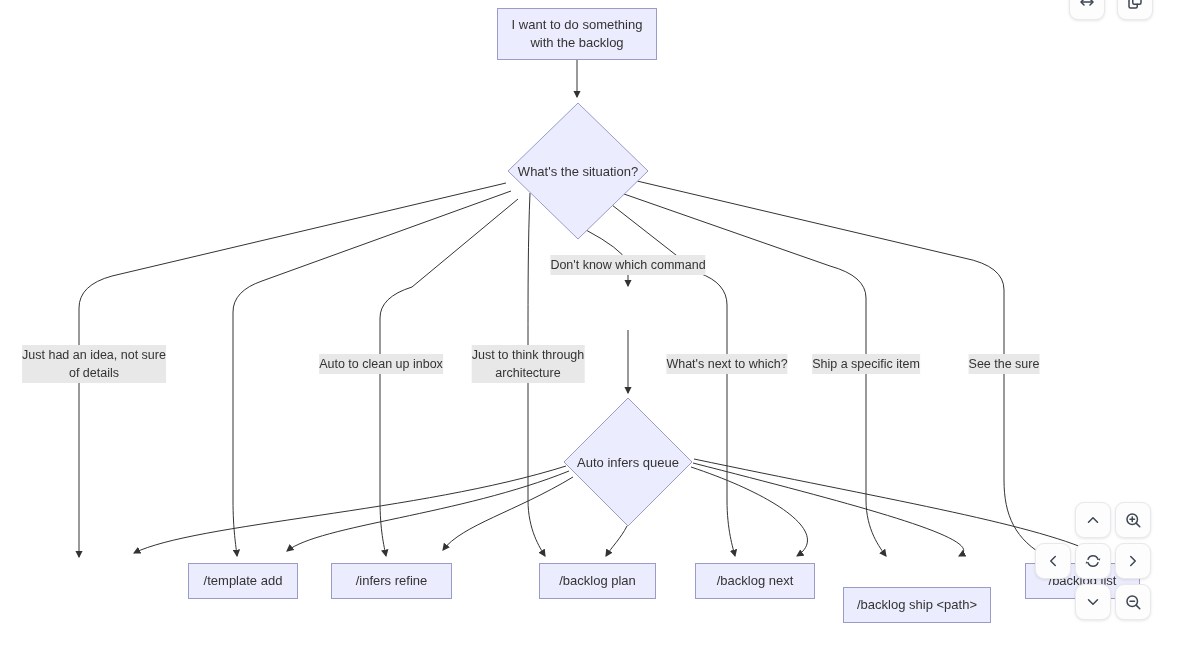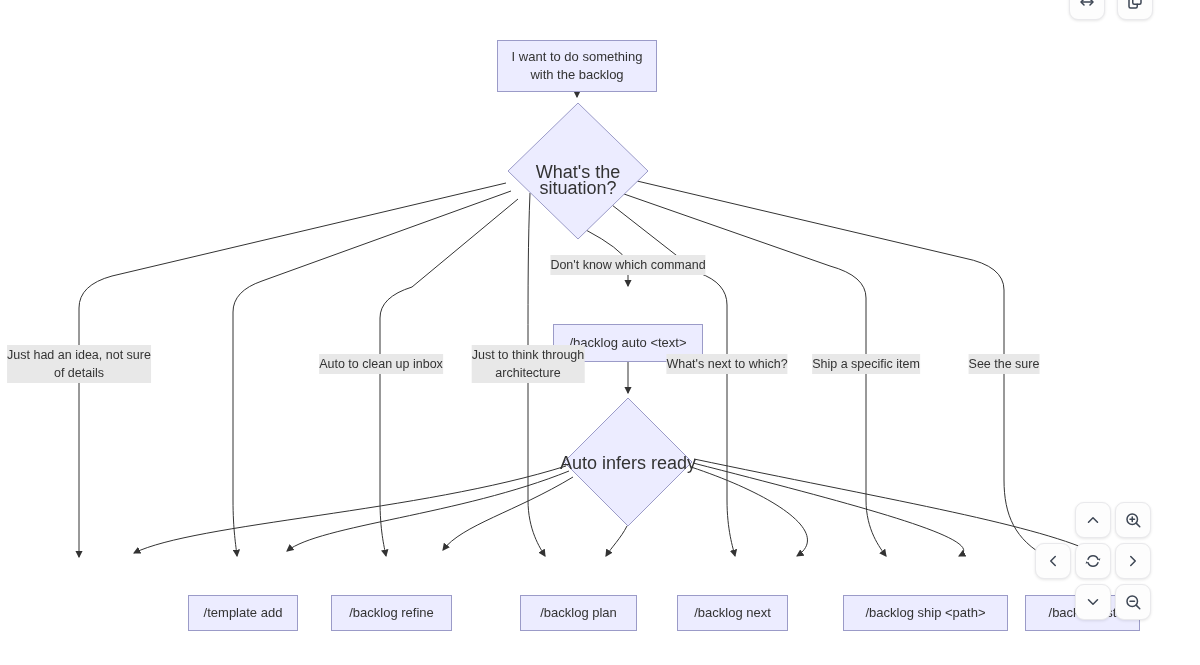--- a/index.html
+++ b/index.html
@@ -8,24 +8,24 @@
     font-family:"Liberation Sans","DejaVu Sans",sans-serif;color:#333333;
   }
   #canvas{position:absolute;inset:0;}
   svg.layer{position:absolute;left:0;top:0;}
   .edge{fill:none;stroke:#333333;stroke-width:1px;}
   .diamond{fill:#ECECFF;stroke:#9b9bc8;stroke-width:1px;}
   .node{
     position:absolute;display:flex;align-items:center;justify-content:center;
     background:#ECECFF;border:1px solid #9b9bc8;
     font-size:13px;line-height:18px;text-align:center;white-space:pre-line;
-    box-sizing:border-box;z-index:2;margin-top:32px;
+    box-sizing:border-box;z-index:2;
   }
   .dtext{
-    position:absolute;text-align:center;font-size:18px;line-height:16px;
+    position:absolute;text-align:center;font-size:13px;line-height:16px;
     z-index:2;white-space:pre-line;
   }
   .elabel{
     position:absolute;transform:translateX(-50%);
     background:#e8e8e8;padding:1px 0;
     font-size:12.5px;line-height:18px;text-align:center;white-space:pre-line;
     z-index:3;color:#333333;
   }
   .ctl{
     position:absolute;width:36px;height:36px;border-radius:9px;
@@ -69,33 +69,32 @@
     </g>
     <g>
       <polygon class="diamond" points="578,103 648,171 578,239 508,171"></polygon>
       <polygon class="diamond" points="628,398 692,462 628,526 564,462"></polygon>
     </g>
   </svg>
 
   <div class="node" style="left:497px;top:8px;width:160px;height:52px">I want to do something
 with the backlog</div>
 
-  <div class="node" style="left:553px;top:292px;width:150px;height:38px">/backlog auto &lt;text&gt;</div>
 
   <div class="node" style="left:188px;top:563px;width:110px;height:36px">/template add</div>
-  <div class="node" style="left:331px;top:563px;width:121px;height:36px">/backlog refine</div>
-  <div class="node" style="left:520px;top:563px;width:117px;height:36px">/backlog plan</div>
-  <div class="node" style="left:677px;top:563px;width:111px;height:36px">/backlog next</div>
-  <div class="node" style="left:843px;top:563px;width:165px;height:36px">/backlog ship &lt;path&gt;</div>
+  <div class="node" style="left:331px;top:563px;width:121px;height:36px">/infers refine</div>
+  <div class="node" style="left:539px;top:563px;width:117px;height:36px">/backlog plan</div>
+  <div class="node" style="left:695px;top:563px;width:120px;height:36px">/backlog next</div>
+  <div class="node" style="left:843px;top:587px;width:148px;height:36px">/backlog ship &lt;path&gt;</div>
   <div class="node" style="left:1025px;top:563px;width:115px;height:36px">/backlog list</div>
 
   <div class="dtext" style="left:508px;top:164px;width:140px">What's the situation?</div>
-  <div class="dtext" style="left:558px;top:455px;width:140px">Auto infers ready</div>
+  <div class="dtext" style="left:558px;top:455px;width:140px">Auto infers queue</div>
 
-  <div class="elabel" style="left:79px;top:345px">Just had an idea, not sure
+  <div class="elabel" style="left:94px;top:345px">Just had an idea, not sure
 of details</div>
   <div class="elabel" style="left:381px;top:354px">Auto to clean up inbox</div>
   <div class="elabel" style="left:528px;top:345px">Just to think through
 architecture</div>
   <div class="elabel" style="left:628px;top:255px">Don't know which command</div>
   <div class="elabel" style="left:727px;top:354px">What's next to which?</div>
   <div class="elabel" style="left:866px;top:354px">Ship a specific item</div>
   <div class="elabel" style="left:1004px;top:354px">See the sure</div>
 
   <div class="ctl" style="left:1069px;top:-16px">

